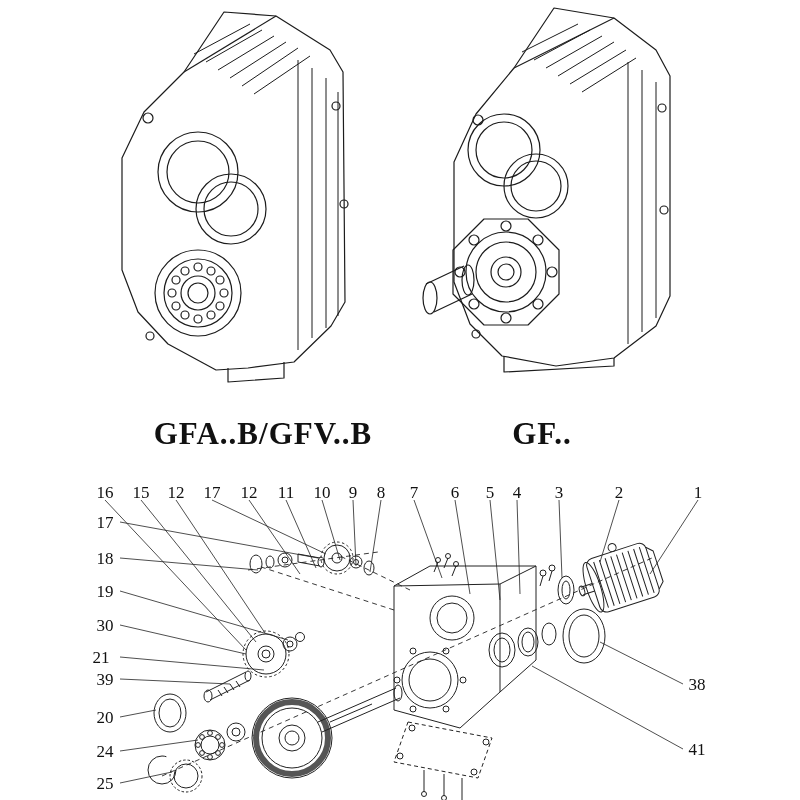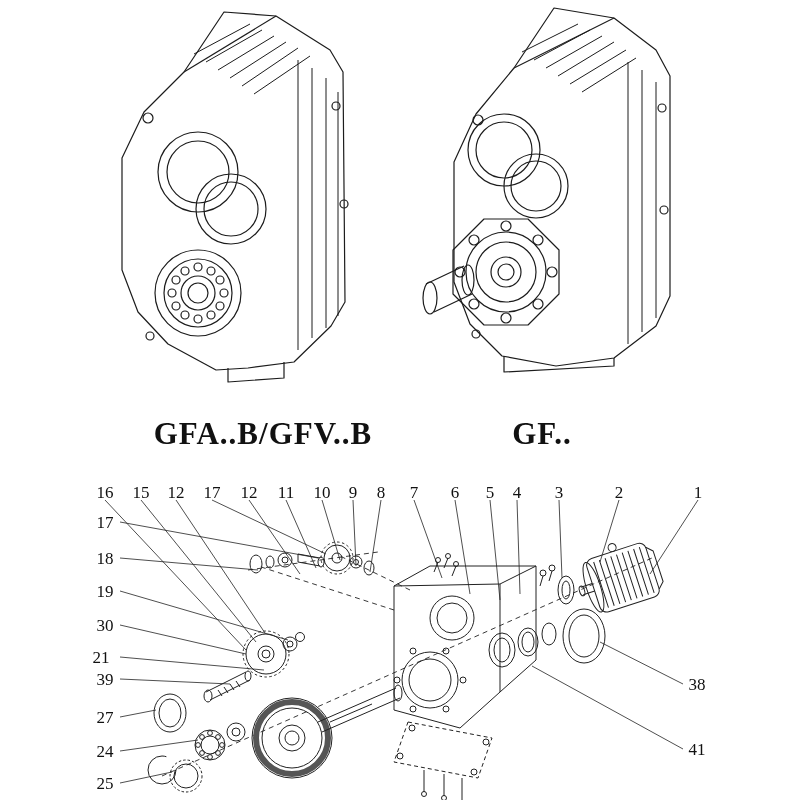--- a/index.html
+++ b/index.html
@@ -300,21 +300,21 @@
     <span class="callout" style="left:559px;top:22px">3</span>
     <span class="callout" style="left:619px;top:22px">2</span>
     <span class="callout" style="left:698px;top:22px">1</span>
 
     <span class="callout" style="left:105px;top:52px">17</span>
     <span class="callout" style="left:105px;top:88px">18</span>
     <span class="callout" style="left:105px;top:121px">19</span>
     <span class="callout" style="left:105px;top:155px">30</span>
     <span class="callout" style="left:101px;top:187px">21</span>
     <span class="callout" style="left:105px;top:209px">39</span>
-    <span class="callout" style="left:105px;top:247px">27</span>
+    <span class="callout" style="left:105px;top:247px">20</span>
     <span class="callout" style="left:105px;top:281px">24</span>
     <span class="callout" style="left:105px;top:313px">25</span>
 
     <span class="callout" style="left:697px;top:214px">38</span>
     <span class="callout" style="left:697px;top:279px">41</span>
   </div>
 
 </div>
 
 </body></html>

